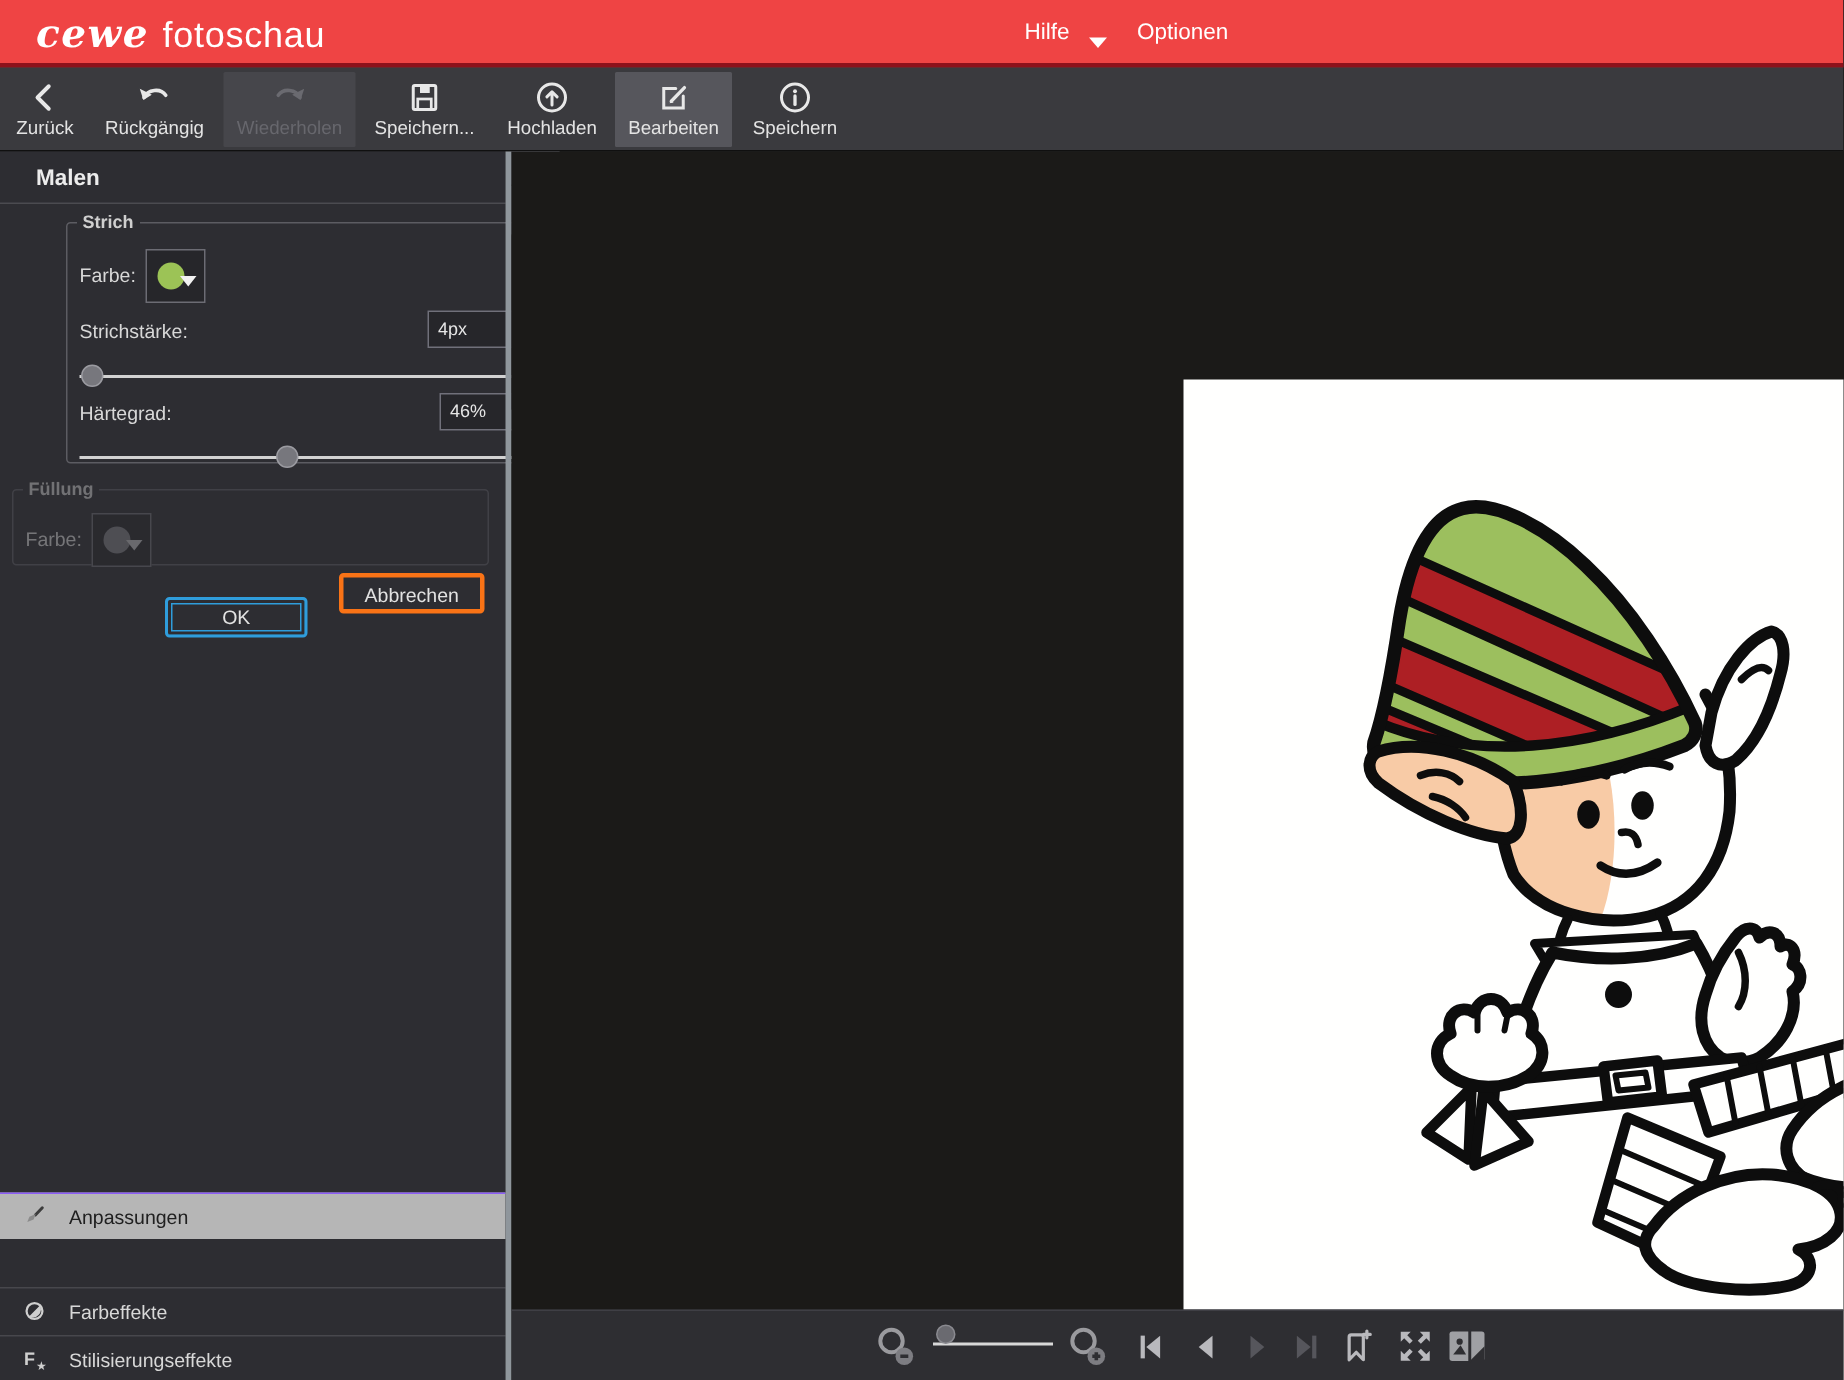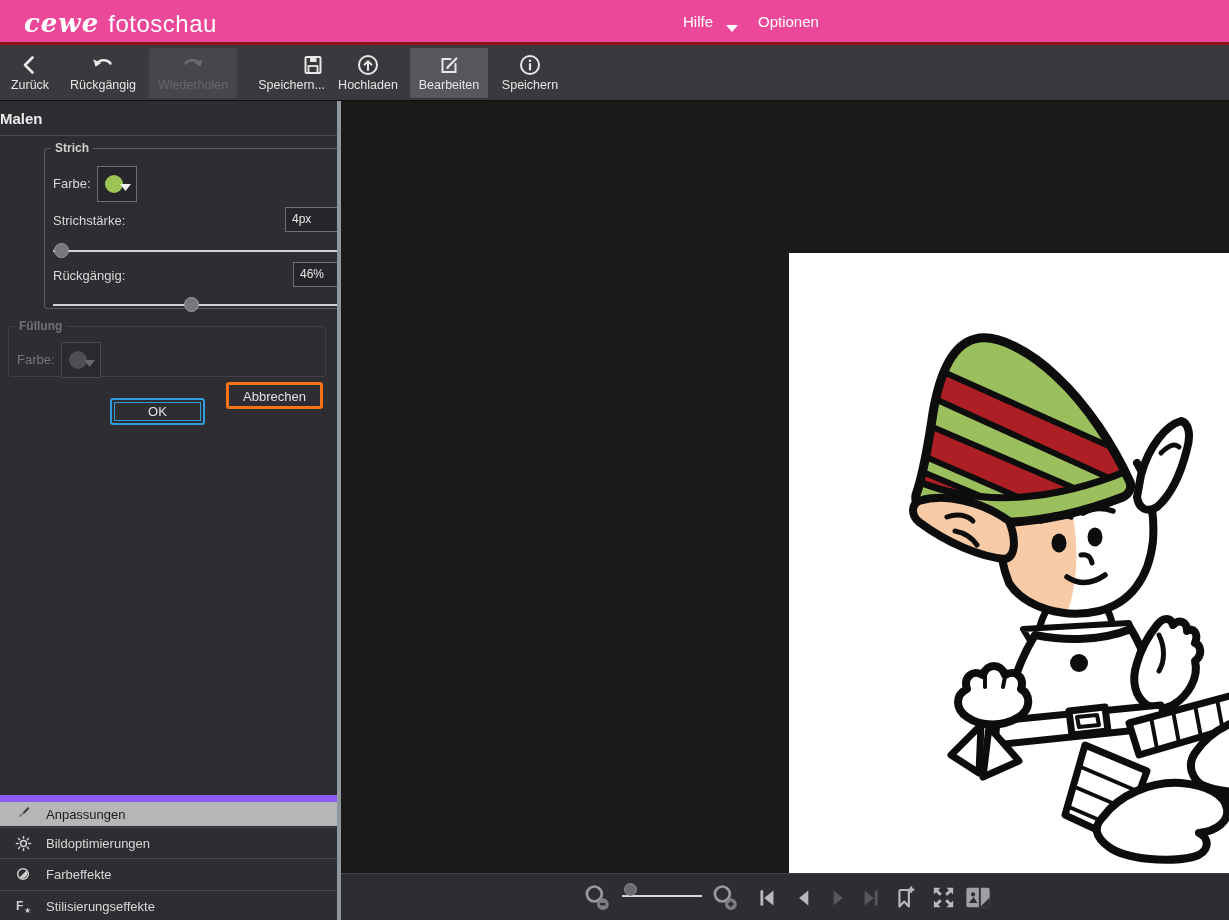--- a/index.html
+++ b/index.html
@@ -3,40 +3,40 @@
 <meta charset="utf-8">
 <style>
   html,body{margin:0;padding:0;}
   body{
     position:relative;width:1229px;height:920px;overflow:hidden;
     background:#1b1a18;font-family:"Liberation Sans",sans-serif;
     -webkit-font-smoothing:antialiased;
   }
   svg{display:block;}
   
-  #titlebar{position:absolute;left:0;top:0;width:1229px;height:45px;background:#ec4899;border-bottom:3px solid #8d111b;box-sizing:border-box;}
+  #titlebar{position:absolute;left:0;top:0;width:1229px;height:45px;background:#ef4444;border-bottom:3px solid #8d111b;box-sizing:border-box;}
   .logo{position:absolute;left:24px;top:8px;color:#fff;display:flex;align-items:baseline;gap:9px;}
   .logo-script{font-family:"DejaVu Serif",serif;font-style:italic;font-weight:700;font-size:26px;letter-spacing:1px;}
   .logo-word{font-size:24px;font-weight:400;letter-spacing:.5px;}
   .menu-item{position:absolute;top:13px;color:#fff;font-size:15px;cursor:default;}
   #menu-help{left:683px;}
   #menu-options{left:758px;}
   #help-chevron{position:absolute;left:726px;top:25px;width:0;height:0;border-left:6px solid transparent;border-right:6px solid transparent;border-top:7px solid #fff;}
   
   #toolbar{position:absolute;left:0;top:45px;width:1229px;height:56px;background:#3a3a3e;border-bottom:1px solid #101010;box-sizing:border-box;}
   .tb-btn{position:absolute;top:3px;height:50px;display:flex;flex-direction:column;align-items:center;justify-content:flex-start;color:#e4e4e4;font-size:12.5px;border-radius:1px;}
   .tb-btn .tb-ic{margin-top:4px;height:26px;display:flex;align-items:center;}
   .tb-btn.selected{background:#56565c;}
   .tb-btn.disabled{background:#46464b;color:#67676d;}
   .tb-ic svg{stroke:#e8e8e8;}
   .tb-btn.disabled .tb-ic svg{stroke:#6a6a70;}
   .tb-tool{position:absolute;top:57px;width:34px;height:34px;display:flex;align-items:center;justify-content:center;}
   
   #left-panel{position:absolute;left:0;top:101px;width:337px;height:819px;background:#2d2d32;}
-  #panel-title{position:absolute;left:0;top:9px;font-size:15px;font-weight:700;color:#ececec;}
+  #panel-title{position:absolute;left:24px;top:9px;font-size:15px;font-weight:700;color:#ececec;}
   #panel-title-sep{position:absolute;left:0;top:34px;width:337px;border-top:1px solid #4b4b50;}
   fieldset.group{position:absolute;left:8px;width:318px;border:1px solid #5c5c62;border-radius:3px;margin:0;padding:0;box-sizing:border-box;}
   fieldset.group legend{font-size:12px;font-weight:700;color:#cfcfcf;padding:0 4px;margin-left:6px;}
   #group-stroke{top:40px;height:168px;margin-left:36px;}
   #group-fill-wrap{position:absolute;left:0;top:4px;width:406px;height:819px;pointer-events:none;opacity:.42;}
   #group-fill{top:214px;height:58px;pointer-events:auto;}
   .row-label{position:absolute;font-size:13px;color:#d8d8d8;}
   .swatch-btn{position:absolute;width:38px;height:34px;background:#26262a;border:1px solid #6c6c74;display:flex;align-items:center;justify-content:center;}
   .spinbox{position:absolute;height:25px;background:#26262a;border:1px solid #70707a;display:flex;box-sizing:border-box;}
   .spin-val{flex:1;color:#e6e6e6;font-size:12px;line-height:23px;padding-left:6px;}
@@ -46,21 +46,21 @@
   .tri-down{width:0;height:0;border-left:4px solid transparent;border-right:4px solid transparent;border-top:5px solid #c2c2c8;}
   .slider{position:absolute;height:16px;}
   .slider .track{position:absolute;left:0;right:0;top:7px;height:2px;background:#d2d2d2;}
   .slider .thumb{position:absolute;top:0;width:15px;height:15px;margin-left:-8px;border-radius:50%;background:#77777d;border:1px solid #9b9ba1;box-sizing:border-box;}
   .btn{position:absolute;height:27px;box-sizing:border-box;color:#e2e2e2;font-size:13px;text-align:center;line-height:23px;background:#2d2d32;border-radius:3px;}
   #btn-ok{left:110px;top:281px;width:95px;border:2px solid #2f9ddc;box-shadow:inset 0 0 0 2px #2d2d32, inset 0 0 0 3px #2f9ddc;margin-top:16px;}
   #btn-cancel{left:226px;top:281px;width:97px;border:3px solid #f97316;}
   
   .acc-item{position:absolute;left:0;width:337px;height:31px;display:flex;align-items:center;gap:14px;padding-left:14px;box-sizing:border-box;color:#d8d8d8;font-size:13px;border-top:1px solid #47474c;}
   .acc-item .acc-ic{width:18px;display:flex;justify-content:center;}
-  .acc-item.selected{background:#b6b6b6;color:#202020;border-top:7px solid #8b5cf6;}
+  .acc-item.selected{background:#b6b6b6;color:#202020;border-top:1px solid #8b5cf6;}
   #acc-0{top:694px;}#acc-1{top:726px;}#acc-2{top:757px;}#acc-3{top:789px;}
   
   #splitter{position:absolute;left:337px;top:101px;width:4px;height:819px;background:#8f969c;}
   
   .strip-btn{position:absolute;left:341px;width:32px;background:#2c2c30;border:1px solid #55555a;box-sizing:border-box;display:flex;align-items:center;justify-content:center;}
   .strip-btn.lit{background:#56565c;border-color:#73737a;}
   #strip-expand{top:101px;height:22px;}
   #strip-brush{top:124px;height:32px;}
   #strip-pencil{top:157px;height:29px;}
   #strip-eraser{top:186px;height:29px;}
@@ -110,21 +110,21 @@
   </div>
   <div class="tb-btn disabled" style="left:149px;width:88px;">
     <span class="tb-ic">
       <svg width="26" height="24" viewBox="0 0 26 24" fill="none" stroke-width="2.4" stroke-linecap="round">
           <path d="M20 12 C 17.5 6.5 9 5.5 5.5 10.5"></path>
           <polygon points="22.8,6.2 20.4,13.6 14.8,10.2" fill="#6a6a70" stroke="none"></polygon>
         </svg>
     </span>
     <span>Wiederholen</span>
   </div>
-  <div class="tb-btn" style="left:241px;width:84px;align-items:flex-end;">
+  <div class="tb-btn" style="left:241px;width:84px;">
     <span class="tb-ic">
       <svg width="24" height="24" viewBox="0 0 24 24" fill="none" stroke-width="2">
           <rect x="4.5" y="4" width="15" height="16" rx="1"></rect>
           <rect x="9" y="4.5" width="6.5" height="4.5" fill="#e8e8e8" stroke="none"></rect>
           <rect x="7.5" y="13" width="9" height="7" stroke-width="1.8"></rect>
         </svg>
     </span>
     <span>Speichern...</span>
   </div>
   <div class="tb-btn" style="left:329px;width:78px;">
@@ -210,21 +210,21 @@
           </span>
         <span class="spin-down">
             <span class="tri-down"></span>
           </span>
       </span>
     </div>
     <div class="slider" style="left:8px;top:88px;width:302px;">
       <div class="track"></div>
       <div class="thumb" style="left: 3%;"></div>
     </div>
-    <span class="row-label" style="left:8px;top:113px;">Rückgängig:</span>
+    <span class="row-label" style="left:8px;top:113px;">Härtegrad:</span>
     <div class="spinbox" style="left:248px;top:107px;width:66px;">
       <span class="spin-val">46%</span>
       <span class="spin-btns">
         <span class="spin-up">
             <span class="tri-up"></span>
           </span>
         <span class="spin-down">
             <span class="tri-down"></span>
           </span>
       </span>
@@ -253,29 +253,20 @@
 
   <div class="acc-item selected" id="acc-0">
     <span class="acc-ic">
       <svg width="16" height="16" viewBox="0 0 16 16">
           <path d="M13.2 2.2 L8.6 7" stroke="#3c3c3c" stroke-width="2" stroke-linecap="round"></path>
           <polygon points="8.8,6.4 4.6,8.2 3.2,11.6 7.4,10" fill="#8b8b8b"></polygon>
         </svg>
     </span>
     <span>Anpassungen</span>
   </div>
-  <div class="acc-item" id="acc-1">
-    <span class="acc-ic">
-      <svg width="17" height="17" viewBox="0 0 18 18" fill="none" stroke="#cfcfcf" stroke-width="1.6" stroke-linecap="round">
-          <circle cx="9" cy="9" r="3.1"></circle>
-          <path d="M9 1.5 V3.4 M9 14.6 V16.5 M1.5 9 H3.4 M14.6 9 H16.5 M3.7 3.7 L5 5 M13 13 L14.3 14.3 M14.3 3.7 L13 5 M5 13 L3.7 14.3"></path>
-        </svg>
-    </span>
-    <span>Bildoptimierungen</span>
-  </div>
   <div class="acc-item" id="acc-2">
     <span class="acc-ic">
       <svg width="16" height="16" viewBox="0 0 16 16" fill="none" stroke="#cfcfcf" stroke-width="1.5">
           <circle cx="8" cy="8" r="5.3"></circle>
           <path d="M4.4 11.6 A5.3 5.3 0 0 0 11.6 4.4 Z" fill="#cfcfcf" stroke="none"></path>
         </svg>
     </span>
     <span>Farbeffekte</span>
   </div>
   <div class="acc-item" id="acc-3">

